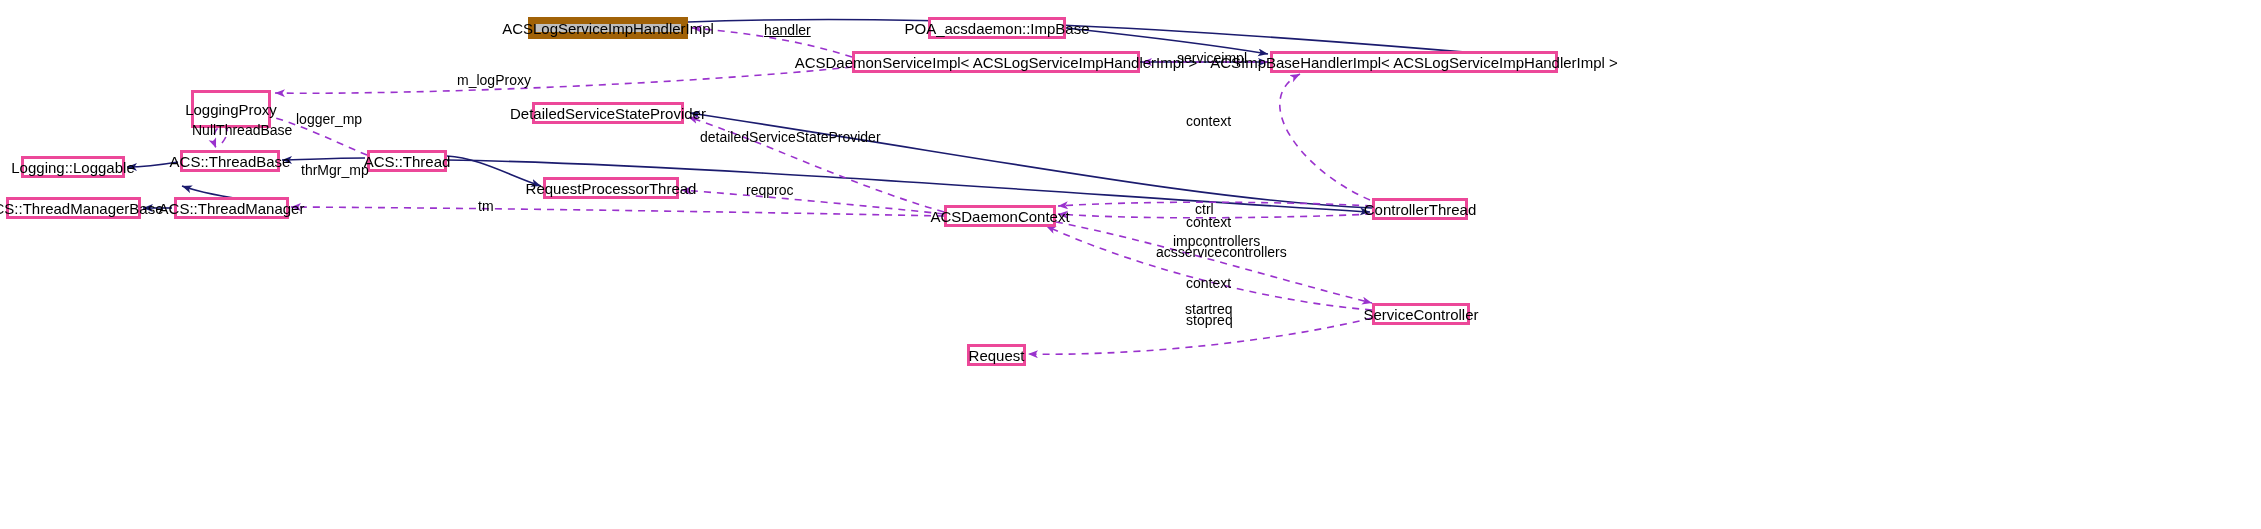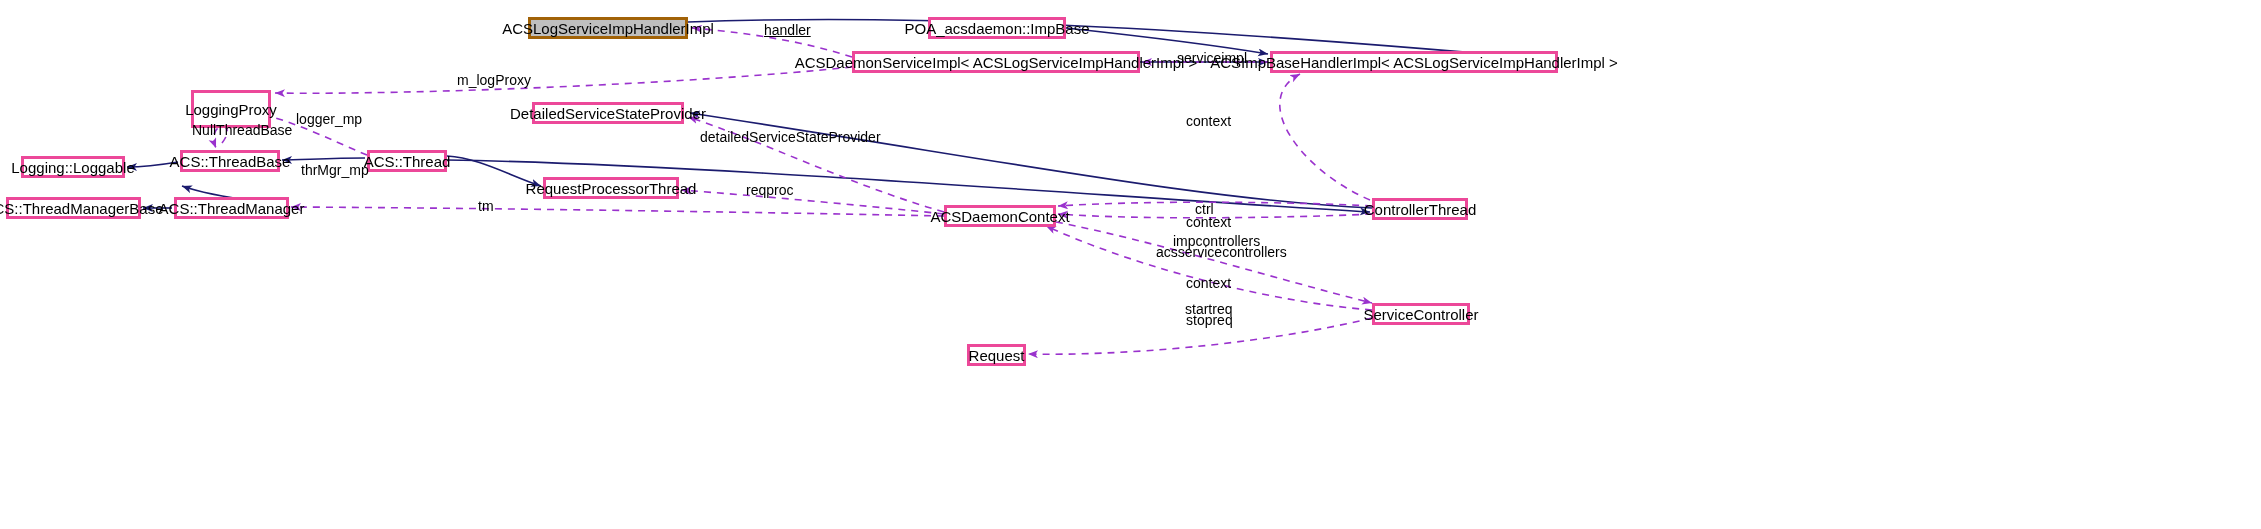--- a/index.html
+++ b/index.html
@@ -33,21 +33,21 @@
     font-size: 15px;
     line-height: 1;
     display: flex;
     align-items: center;
     justify-content: center;
     white-space: nowrap;
     padding: 0 7px;
   }
   .node.highlight {
     background: #bfbfbf;
-    border: 3px solid #a16207;
+    border: 7px solid #a16207;
   }
   .edge-label {
     position: absolute;
     font-size: 14px;
     color: #000000;
     background: transparent;
     white-space: nowrap;
     line-height: 1.05;
   }
 </style>

